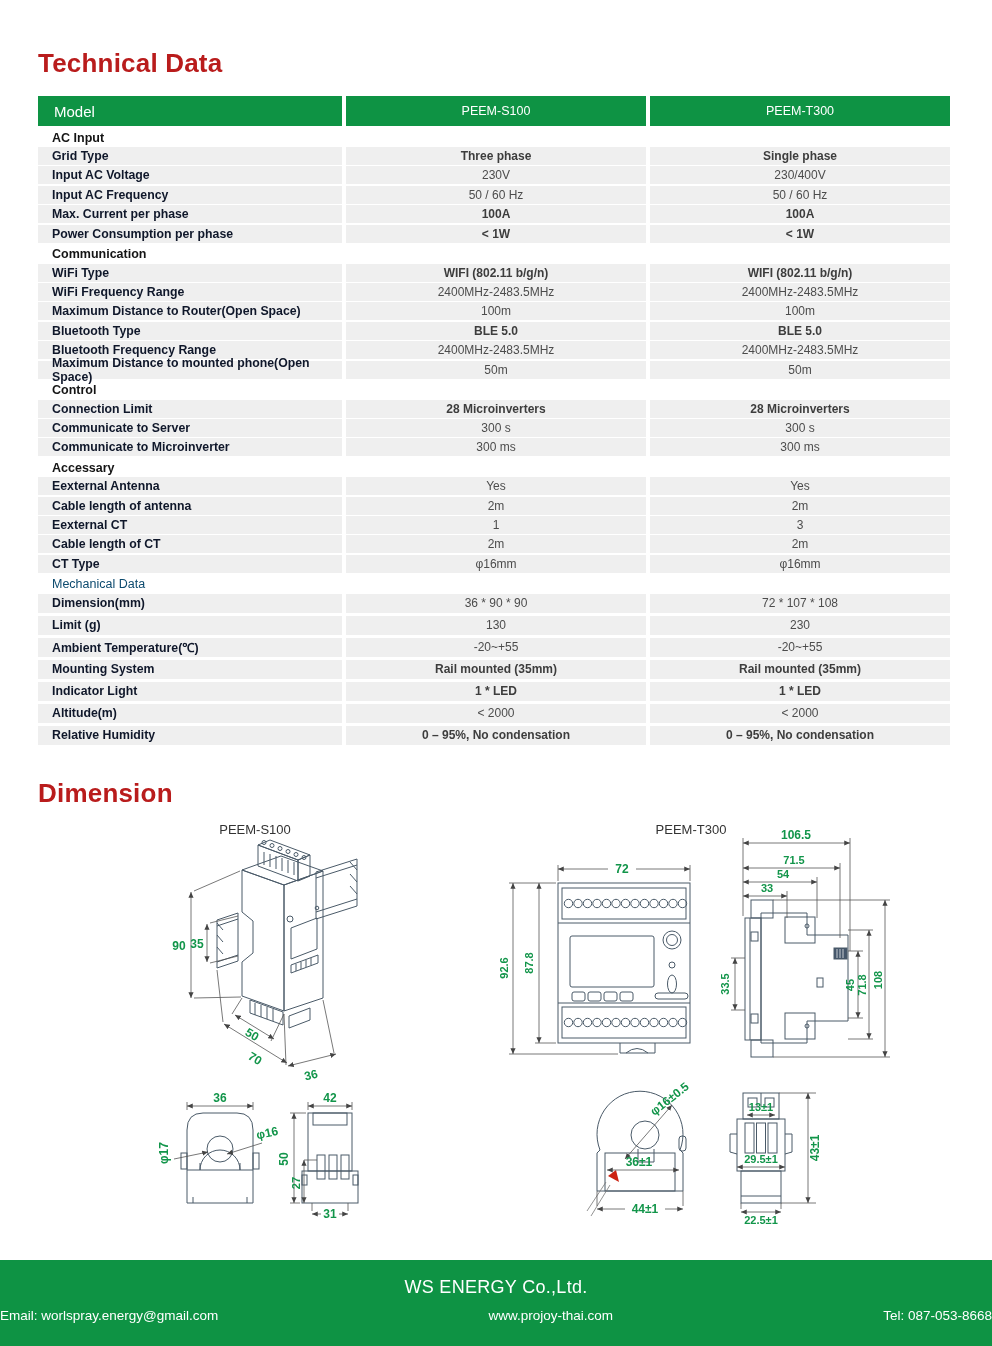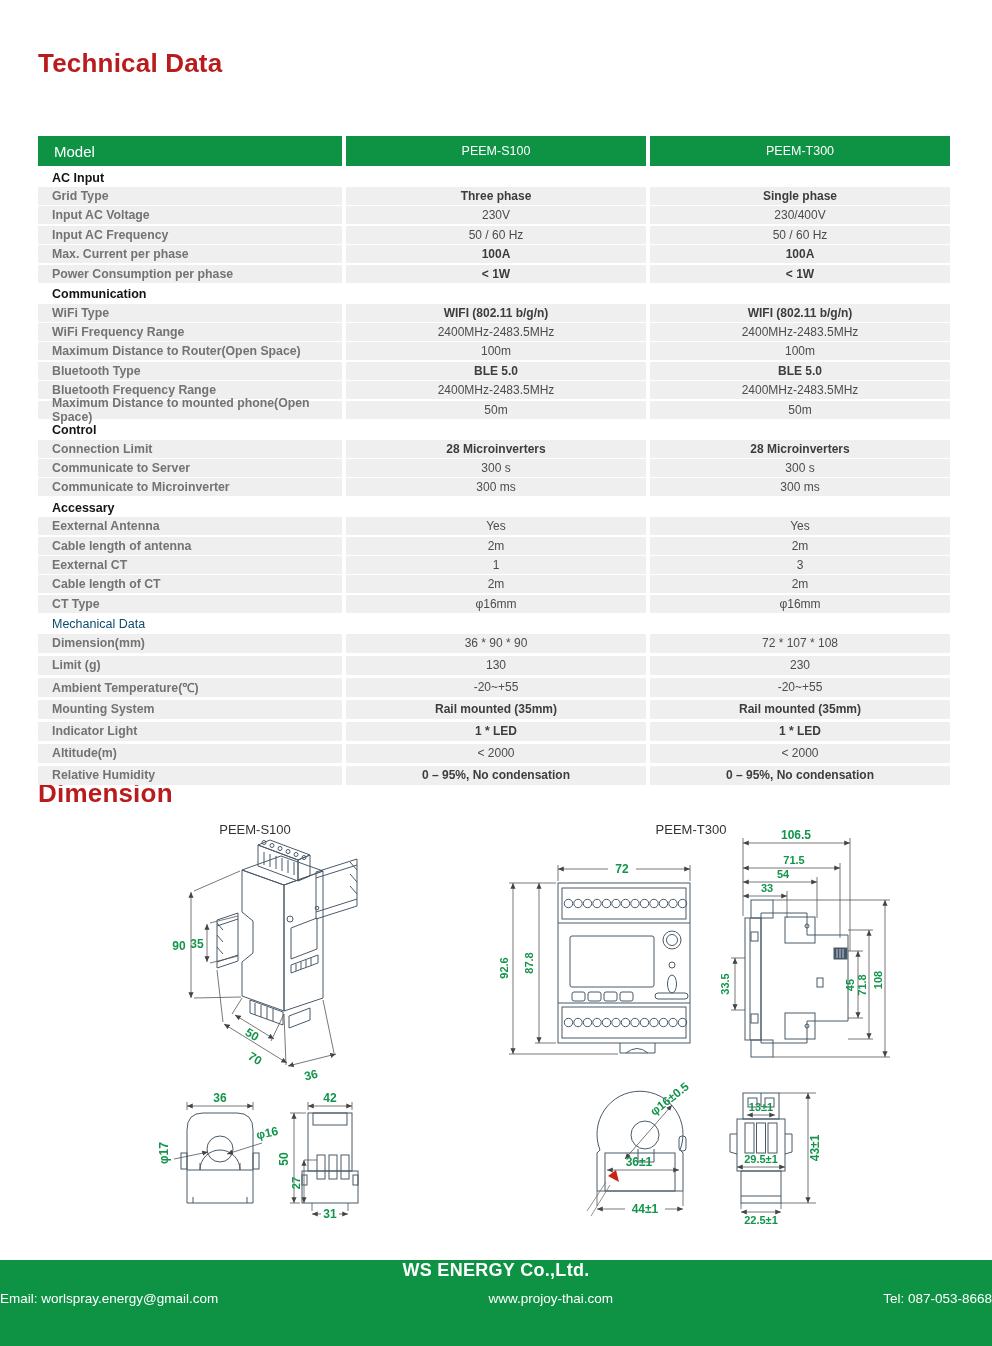--- a/index.html
+++ b/index.html
@@ -3,46 +3,46 @@
 <meta charset="utf-8">
 <style>
   html,body{margin:0;padding:0;background:#fff;}
   body{width:992px;height:1346px;position:relative;font-family:"Liberation Sans",sans-serif;overflow:hidden;}
 
   .page-title{position:absolute;left:38px;font-size:26px;font-weight:bold;color:#b91c1c;letter-spacing:.2px;text-align:right;}
   #tech-title{top:48px;}
   #dim-title{top:778px;}
 
   
-  .spec-table{position:absolute;left:38px;top:96px;width:912px;margin-top:40px;}
+  .spec-table{position:absolute;left:38px;top:96px;width:912px;}
   .thead{display:flex;gap:4px;height:30px;margin-bottom:2px;}
   .thead .cell{background:#0E9344;color:#fff;}
   .cell-model{width:304px;display:flex;align-items:center;padding-left:16px;box-sizing:border-box;font-size:15px;}
   .cell-col{width:300px;display:flex;align-items:center;justify-content:center;font-size:12.5px;}
   .sec-row{height:19px;margin-top:2px;display:flex;align-items:center;padding-left:14px;box-sizing:border-box;
            font-size:12.5px;font-weight:bold;color:#141414;}
   .sec-row.normal{font-weight:normal;color:#0c4a6e;}
   .data-row{display:flex;gap:4px;height:18px;margin-bottom:1.4px;font-size:12px;color:#4c4c4c;}
   .data-row.tall{height:19px;margin-bottom:3px;}
   .data-row .lbl{width:304px;background:#EFEFEF;display:flex;align-items:center;padding-left:14px;
-                 box-sizing:border-box;font-weight:bold;color:#737373;font-size:12.3px;}
+                 box-sizing:border-box;font-weight:bold;color:#0f172a;font-size:12.3px;}
   .data-row .val{width:300px;background:#EFEFEF;display:flex;align-items:center;justify-content:center;}
   .data-row.boldval .val{font-weight:bold;color:#3d3d3d;}
 
   
   .draw{position:absolute;}
   svg .ln{stroke:#4a5a68;fill:none;stroke-width:1;}
   svg .dl{stroke:#555;fill:none;stroke-width:0.8;}
   svg text.dim{fill:#12954A;font-weight:bold;font-size:12px;font-family:"Liberation Sans",sans-serif;}
   svg text.dims{fill:#12954A;font-weight:bold;font-size:11px;font-family:"Liberation Sans",sans-serif;}
   svg text.dtitle{fill:#333;font-size:13px;font-family:"Liberation Sans",sans-serif;}
 
   
   .footer{position:absolute;left:0;top:1260px;width:992px;height:86px;background:#0E9344;color:#fff;text-align:center;}
-  .footer .company{font-size:18px;font-weight:bold;letter-spacing:.3px;}
+  .footer .company{margin-top:17px;font-size:18px;font-weight:normal;letter-spacing:.3px;}
   .footer .contacts{margin-top:10px;font-size:13.5px;display:flex;justify-content:space-between;gap:28px;}
 </style>
 </head>
 <body>
 
 <div class="page-title" id="tech-title">Technical Data</div>
 <div class="page-title" id="dim-title">Dimension</div>
 
 <div class="spec-table">
   <div class="thead">

